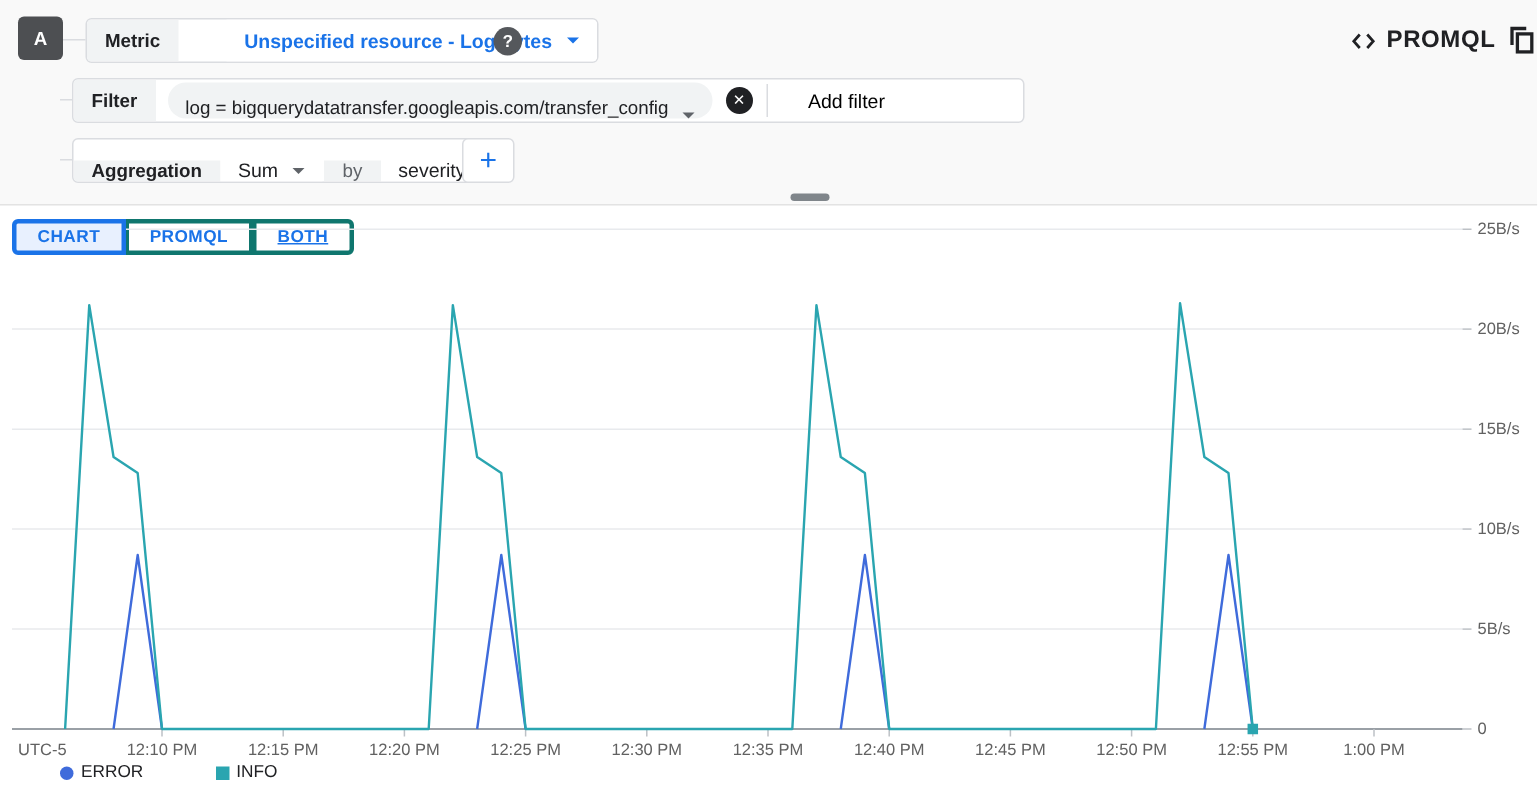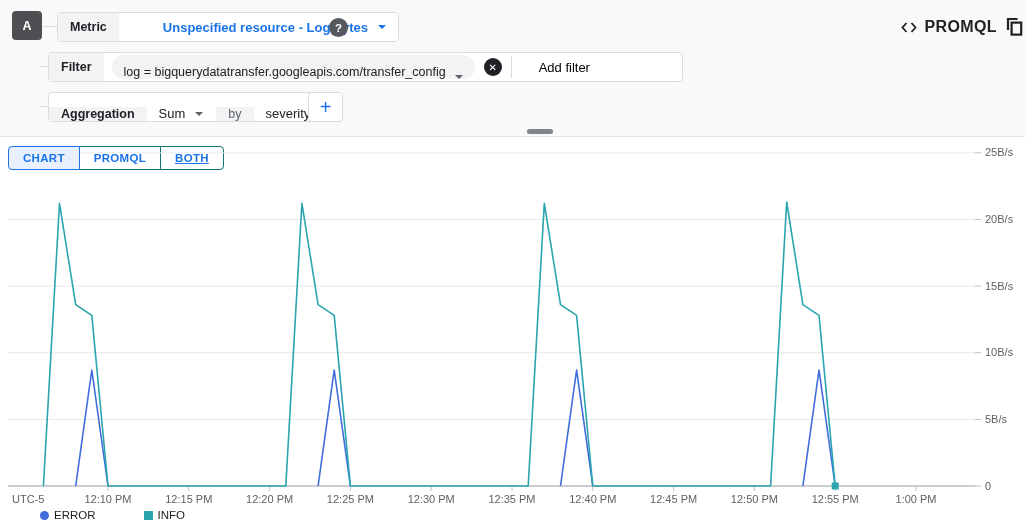--- a/index.html
+++ b/index.html
@@ -30,21 +30,21 @@
         padding:0 12px;gap:9px;font-size:12.5px;color:#202124;margin-left:8px;align-self:center;}
   .close-btn{width:18px;height:18px;border-radius:50%;background:#202124;color:#fff;font-size:10px;
              display:flex;align-items:center;justify-content:center;margin-left:9px;align-self:center;}
   .placeholder{color:#000000;font-size:13px;display:flex;align-items:center;margin-left:27px;}
   .plus-box{left:308px;top:92px;width:35px;height:30px;background:#fff;border:1px solid #dadce0;
             border-radius:4px;box-sizing:border-box;display:flex;align-items:center;justify-content:center;
             color:#1a73e8;font-size:20px;font-weight:normal;line-height:1;}
   .handle{left:527px;top:129px;width:26px;height:5px;border-radius:2.5px;background:#80868b;}
   .tabs{left:8px;top:146px;display:inline-flex;}
   .tab{height:24px;padding:0 14px;display:flex;align-items:center;background:#fff;
-       border:1px solid #0f766e;font-size:11.5px;font-weight:bold;letter-spacing:0.3px;
+       border:3px solid #0f766e;font-size:11.5px;font-weight:bold;letter-spacing:0.3px;
        color:#1a73e8;box-sizing:border-box;margin-left:-1px;position:relative;}
   .tab:first-child{border-radius:4px 0 0 4px;margin-left:0;}
   .tab:last-child{border-radius:0 4px 4px 0;text-decoration:underline;}
   .tab.selected{background:#e8f0fe;border-color:#1a73e8;z-index:2;}
   #chart-svg{position:absolute;top:140px;left:0;}
   #chart-svg text.ax{font-size:11px;fill:#616161;font-family:"Liberation Sans",sans-serif;}
   .legend{left:8px;top:509px;display:flex;align-items:center;gap:16px;}
   .legend-item{display:flex;align-items:center;gap:5px;font-size:11.5px;color:#202124;padding-left:32px;}
   .lg-marker{width:9px;height:9px;display:inline-block;}
   .lg-marker.circle{border-radius:50%;}

